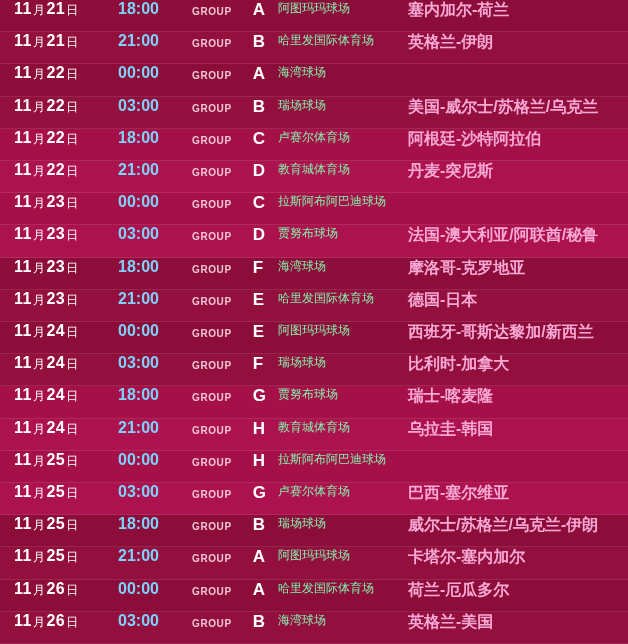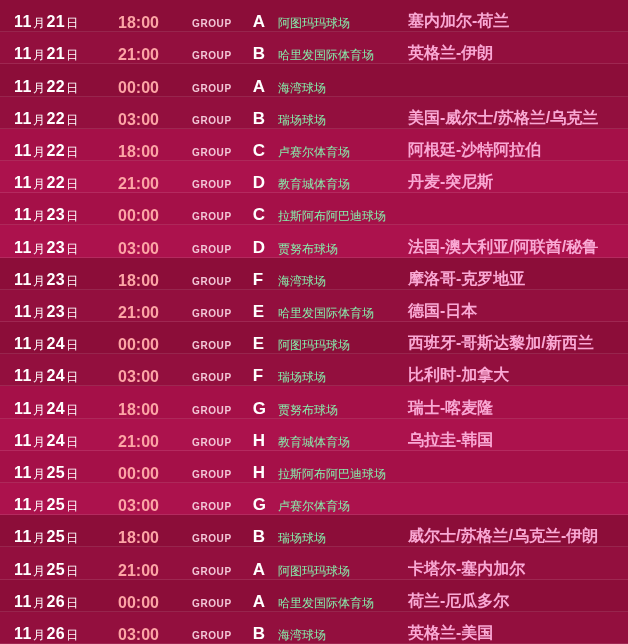--- a/index.html
+++ b/index.html
@@ -15,21 +15,21 @@
   }
   #schedule {
     width: 628px;
     height: 644px;
     display: flex;
     flex-direction: column;
   }
   .row {
     flex: 1 1 0;
     display: flex;
-    align-items: flex-end;
+    align-items: flex-start;
     position: relative;
     box-sizing: border-box;
     padding: 0 8px 0 14px;
     min-height: 0;
   }
   
   .row.dark {
     background: #8c0d39;
   }
   .row.light {
@@ -66,21 +66,21 @@
   .date .unit {
     font-size: 12px;
     font-weight: normal;
     padding: 0 1px;
   }
   .time {
     width: 74px;
     flex: 0 0 74px;
     font-size: 16px;
     font-weight: bold;
-    color: #fca5a5;
+    color: #7dd3fc;
     white-space: nowrap;
   }
   .group {
     width: 86px;
     flex: 0 0 86px;
     display: flex;
     align-items: baseline;
     gap: 21px;
     white-space: nowrap;
   }
@@ -263,20 +263,21 @@
       <div class="venue">拉斯阿布阿巴迪球场</div>
     </div>
     <div class="row light alt">
       <div class="date"><span class="d">11</span><span class="unit">月</span><span class="d">25</span><span class="unit">日</span></div>
       <div class="time">03:00</div>
       <div class="group">
         <span class="gtxt">GROUP</span>
         <span class="gletter">G</span>
       </div>
       <div class="venue">卢赛尔体育场</div>
+      <div class="match">巴西-塞尔维亚</div>
     </div>
     <div class="row dark">
       <div class="date"><span class="d">11</span><span class="unit">月</span><span class="d">25</span><span class="unit">日</span></div>
       <div class="time">18:00</div>
       <div class="group">
         <span class="gtxt">GROUP</span>
         <span class="gletter">B</span>
       </div>
       <div class="venue">瑞场球场</div>
       <div class="match">威尔士/苏格兰/乌克兰-伊朗</div>

